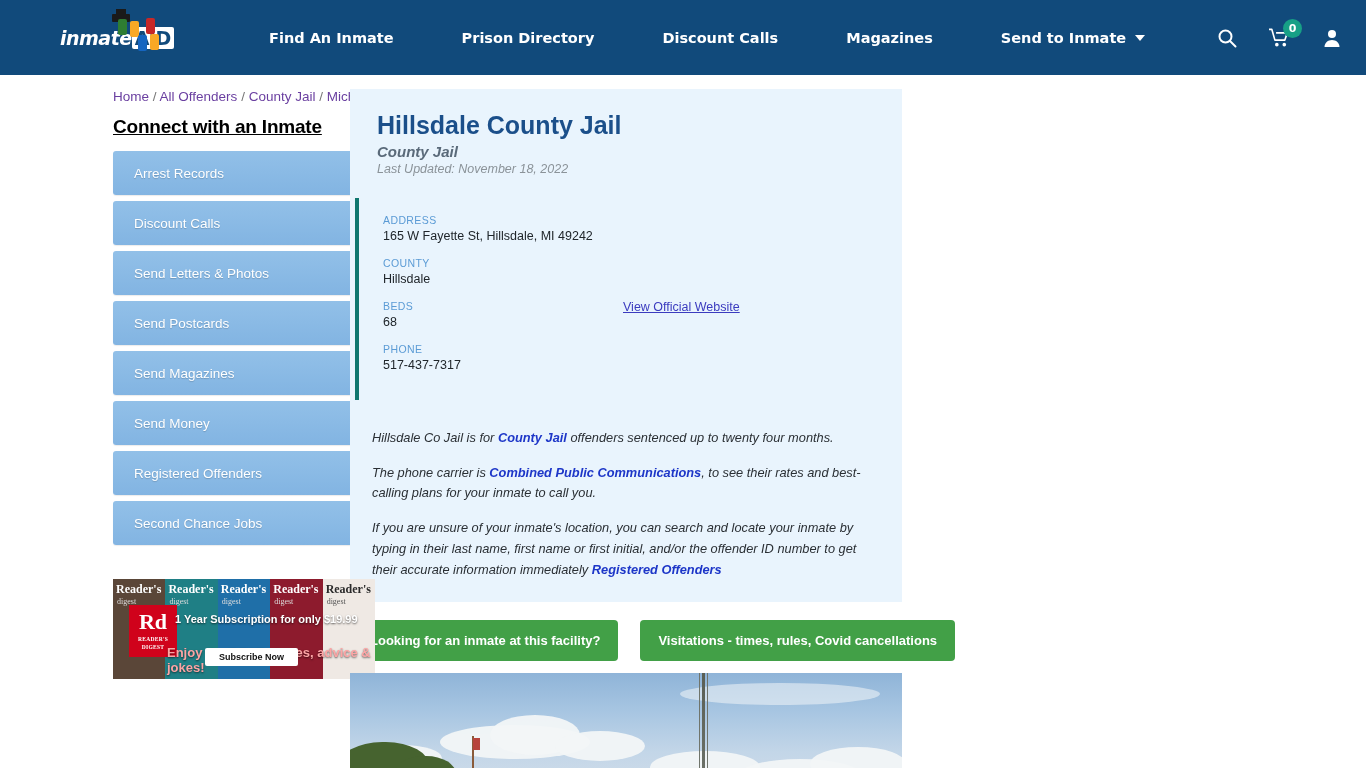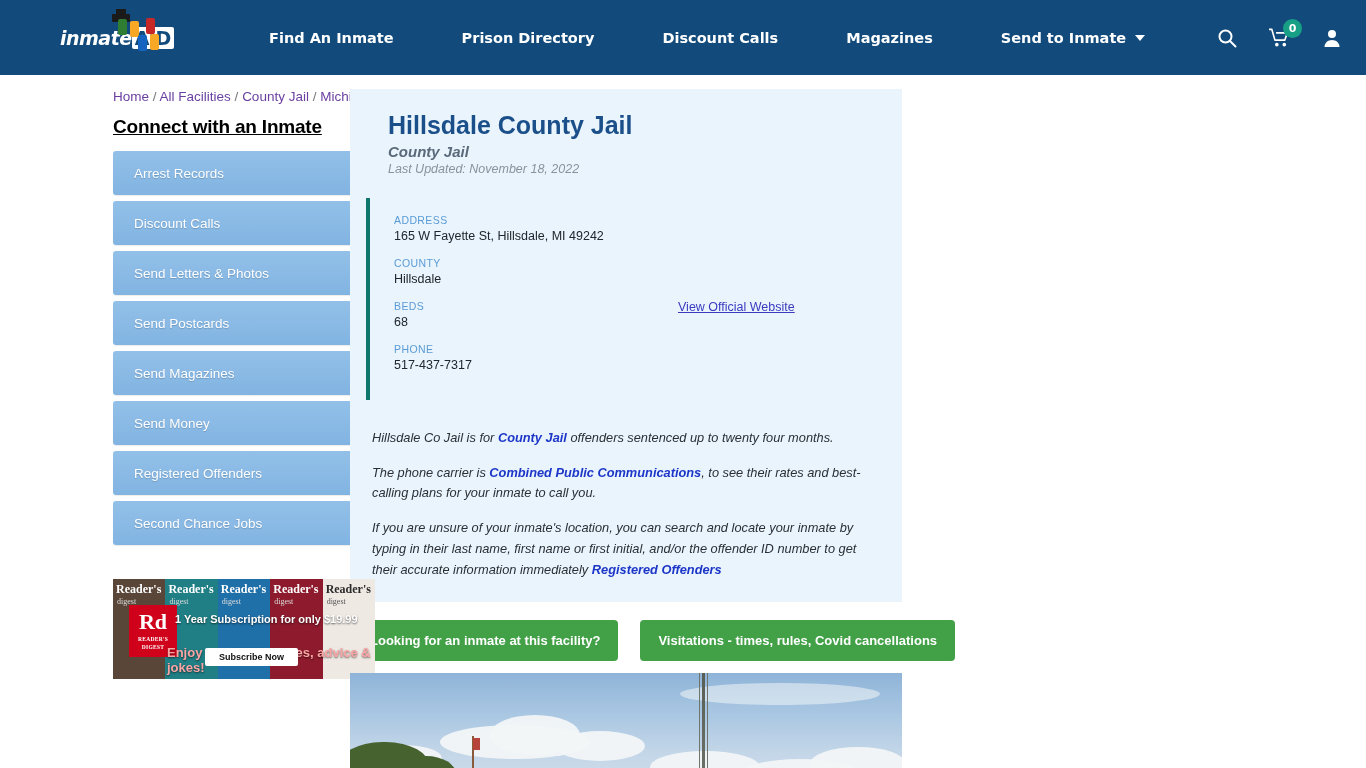--- a/index.html
+++ b/index.html
@@ -202,21 +202,21 @@
     position: absolute; left: 92px; top: 69px;
     background: #fff; color: #111;
     font-size: 9px; font-weight: bold;
     padding: 4px 14px; border-radius: 2px; z-index: 3;
     cursor: pointer;
   }
 
   
   .main-col { flex: 0 0 auto; width: 552px; margin-left: 0; }
 
-  .facility-card { background: #e9f4fd; padding: 22px 0 18px 16px; }
+  .facility-card { background: #e9f4fd; padding: 22px 0 18px 5px; }
   .fac-title {
     margin: 0 0 3px 0; padding-left: 22px;
     font-size: 25px; font-weight: bold; color: #1b4f8a;
   }
   .fac-sub {
     margin: 0 0 2px 0; padding-left: 22px;
     font-size: 15px; font-weight: bold; font-style: italic; color: #5a6a7a;
   }
   .fac-updated {
     margin: 0; padding-left: 22px;
@@ -235,21 +235,20 @@
   .info-block { margin-bottom: 14px; }
   .info-label {
     font-size: 10.5px; color: #5b9bd5; letter-spacing: .4px;
     margin-bottom: 3px; text-transform: uppercase;
   }
   .info-value { font-size: 12.5px; color: #20262b; }
   .official-link {
     font-size: 12.5px; color: #3b3bbf;
     text-decoration: underline; cursor: pointer;
     display: inline-block;
-    margin-left: 44px;
   }
 
   .fac-body { background: #e9f4fd; padding: 10px 30px 22px 22px; }
   .fac-body p {
     font-size: 12.8px;
     font-style: italic;
     color: #2a2f34;
     line-height: 1.62;
     margin: 0 0 14px 0;
   }
@@ -361,21 +360,21 @@
   </div>
 </div>
 
 <div class="page">
 
   <div class="left-col">
 
     <div class="breadcrumb">
       <a>Home</a>
       <span class="sep">/</span>
-      <a>All Facilities</a>
+      <a>All Offenders</a>
       <span class="sep">/</span>
       <a>County Jail</a>
       <span class="sep">/</span>
       <a>Michigan</a>
     </div>
 
     <h2 class="side-heading">Connect with an Inmate</h2>
 
     <div class="side-btn active">
       <div class="label">Arrest Records</div>

